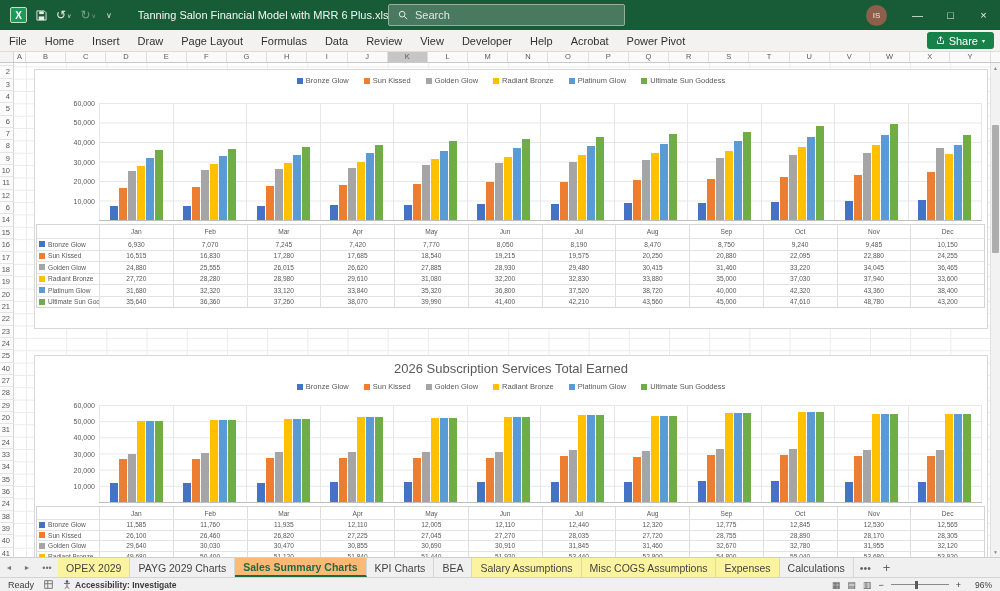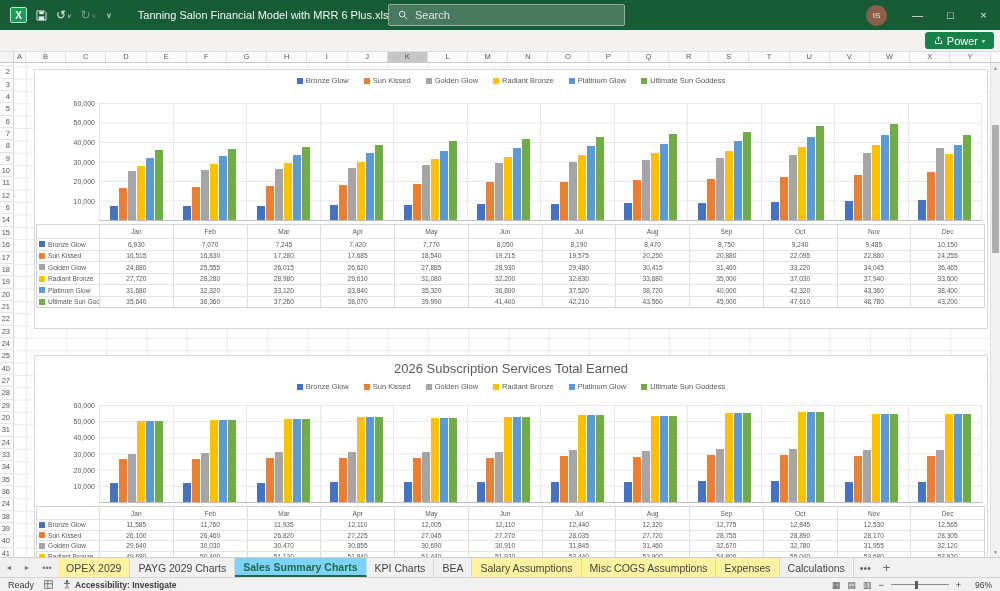--- a/index.html
+++ b/index.html
@@ -76,21 +76,21 @@
   .vthumb { position: absolute; left: 1px; right: 1px; top: 62px; height: 128px; background: #aeaeae; border-radius: 1px; }
   .varrow { height: 10px; line-height: 10px; }
   .varrow.down { position: absolute; bottom: 0; left: 0; right: 0; }
 
   
   .tabbar { position: absolute; top: 557px; left: 0; width: 1000px; height: 20px; background: #f0f0f0;
     border-top: 1px solid #cfcfcf; display: flex; align-items: stretch; font-size: 10.5px; color: #444; }
   .tab-nav { width: 18px; display: flex; align-items: center; justify-content: center; font-size: 7px; color: #777; }
   .sheet-tab { padding: 0 8px; display: flex; align-items: center; border-right: 1px solid #d6d6d6; white-space: nowrap; }
   .sheet-tab.yellow { background: #fbf3a0; }
-  .sheet-tab.active { background: #7dd3fc; color: #1d6b43; font-weight: bold; border-bottom: 2px solid #1d6b43; }
+  .sheet-tab.active { background: #fdba74; color: #1d6b43; font-weight: bold; border-bottom: 2px solid #1d6b43; }
   .tab-extra { display: flex; align-items: center; padding: 0 6px; color: #666; }
 
   
   .statusbar { position: absolute; top: 577px; left: 0; width: 1000px; height: 14px; background: #f0f0f0;
     border-top: 1px solid #d4d4d4; display: flex; align-items: center; font-size: 9px; color: #3b3b3b; }
   .status-left { display: flex; align-items: center; gap: 10px; padding-left: 8px; }
   .acc { display: flex; align-items: center; gap: 4px; font-weight: bold; font-size: 8.5px; }
   .status-right { margin-left: auto; display: flex; align-items: center; gap: 7px; padding-right: 8px; }
   .view-ico { font-size: 9px; color: #555; }
   .zoom-slider { width: 58px; height: 1px; background: #8a8a8a; position: relative; }
@@ -134,26 +134,41 @@
   </div>
   <div class="right-ctrls">
     <div class="avatar">IS</div>
     <div class="win-btn">—</div>
     <div class="win-btn">□</div>
     <div class="win-btn">×</div>
   </div>
 </div>
 
 <div class="ribbon">
+  <div id="ribbon-tabs" style="display:flex;height:100%">
+      <div class="ribbon-tab">File</div>
+      <div class="ribbon-tab">Home</div>
+      <div class="ribbon-tab">Insert</div>
+      <div class="ribbon-tab">Draw</div>
+      <div class="ribbon-tab">Page Layout</div>
+      <div class="ribbon-tab">Formulas</div>
+      <div class="ribbon-tab">Data</div>
+      <div class="ribbon-tab">Review</div>
+      <div class="ribbon-tab">View</div>
+      <div class="ribbon-tab">Developer</div>
+      <div class="ribbon-tab">Help</div>
+      <div class="ribbon-tab">Acrobat</div>
+      <div class="ribbon-tab">Power Pivot</div>
+    </div>
   <div class="share-btn">
     <svg width="9" height="9" viewBox="0 0 12 12">
         <path d="M6 1v6M6 1L3.5 3.5M6 1l2.5 2.5" stroke="#fff" stroke-width="1.3" fill="none"></path>
         <path d="M2 6v4h8V6" stroke="#fff" stroke-width="1.2" fill="none"></path>
       </svg>
-    <span>Power</span>
+    <span>Share</span>
     <span style="font-size:6px">▾</span>
   </div>
 </div>
 
 <div class="col-headers">
   <div class="corner"></div>
   <div id="col-list" style="display:flex;flex:1">
       <div class="col-h" style="width: 12px;">A</div>
       <div class="col-h" style="width: 40.2px;">B</div>
       <div class="col-h" style="width: 40.2px;">C</div>

